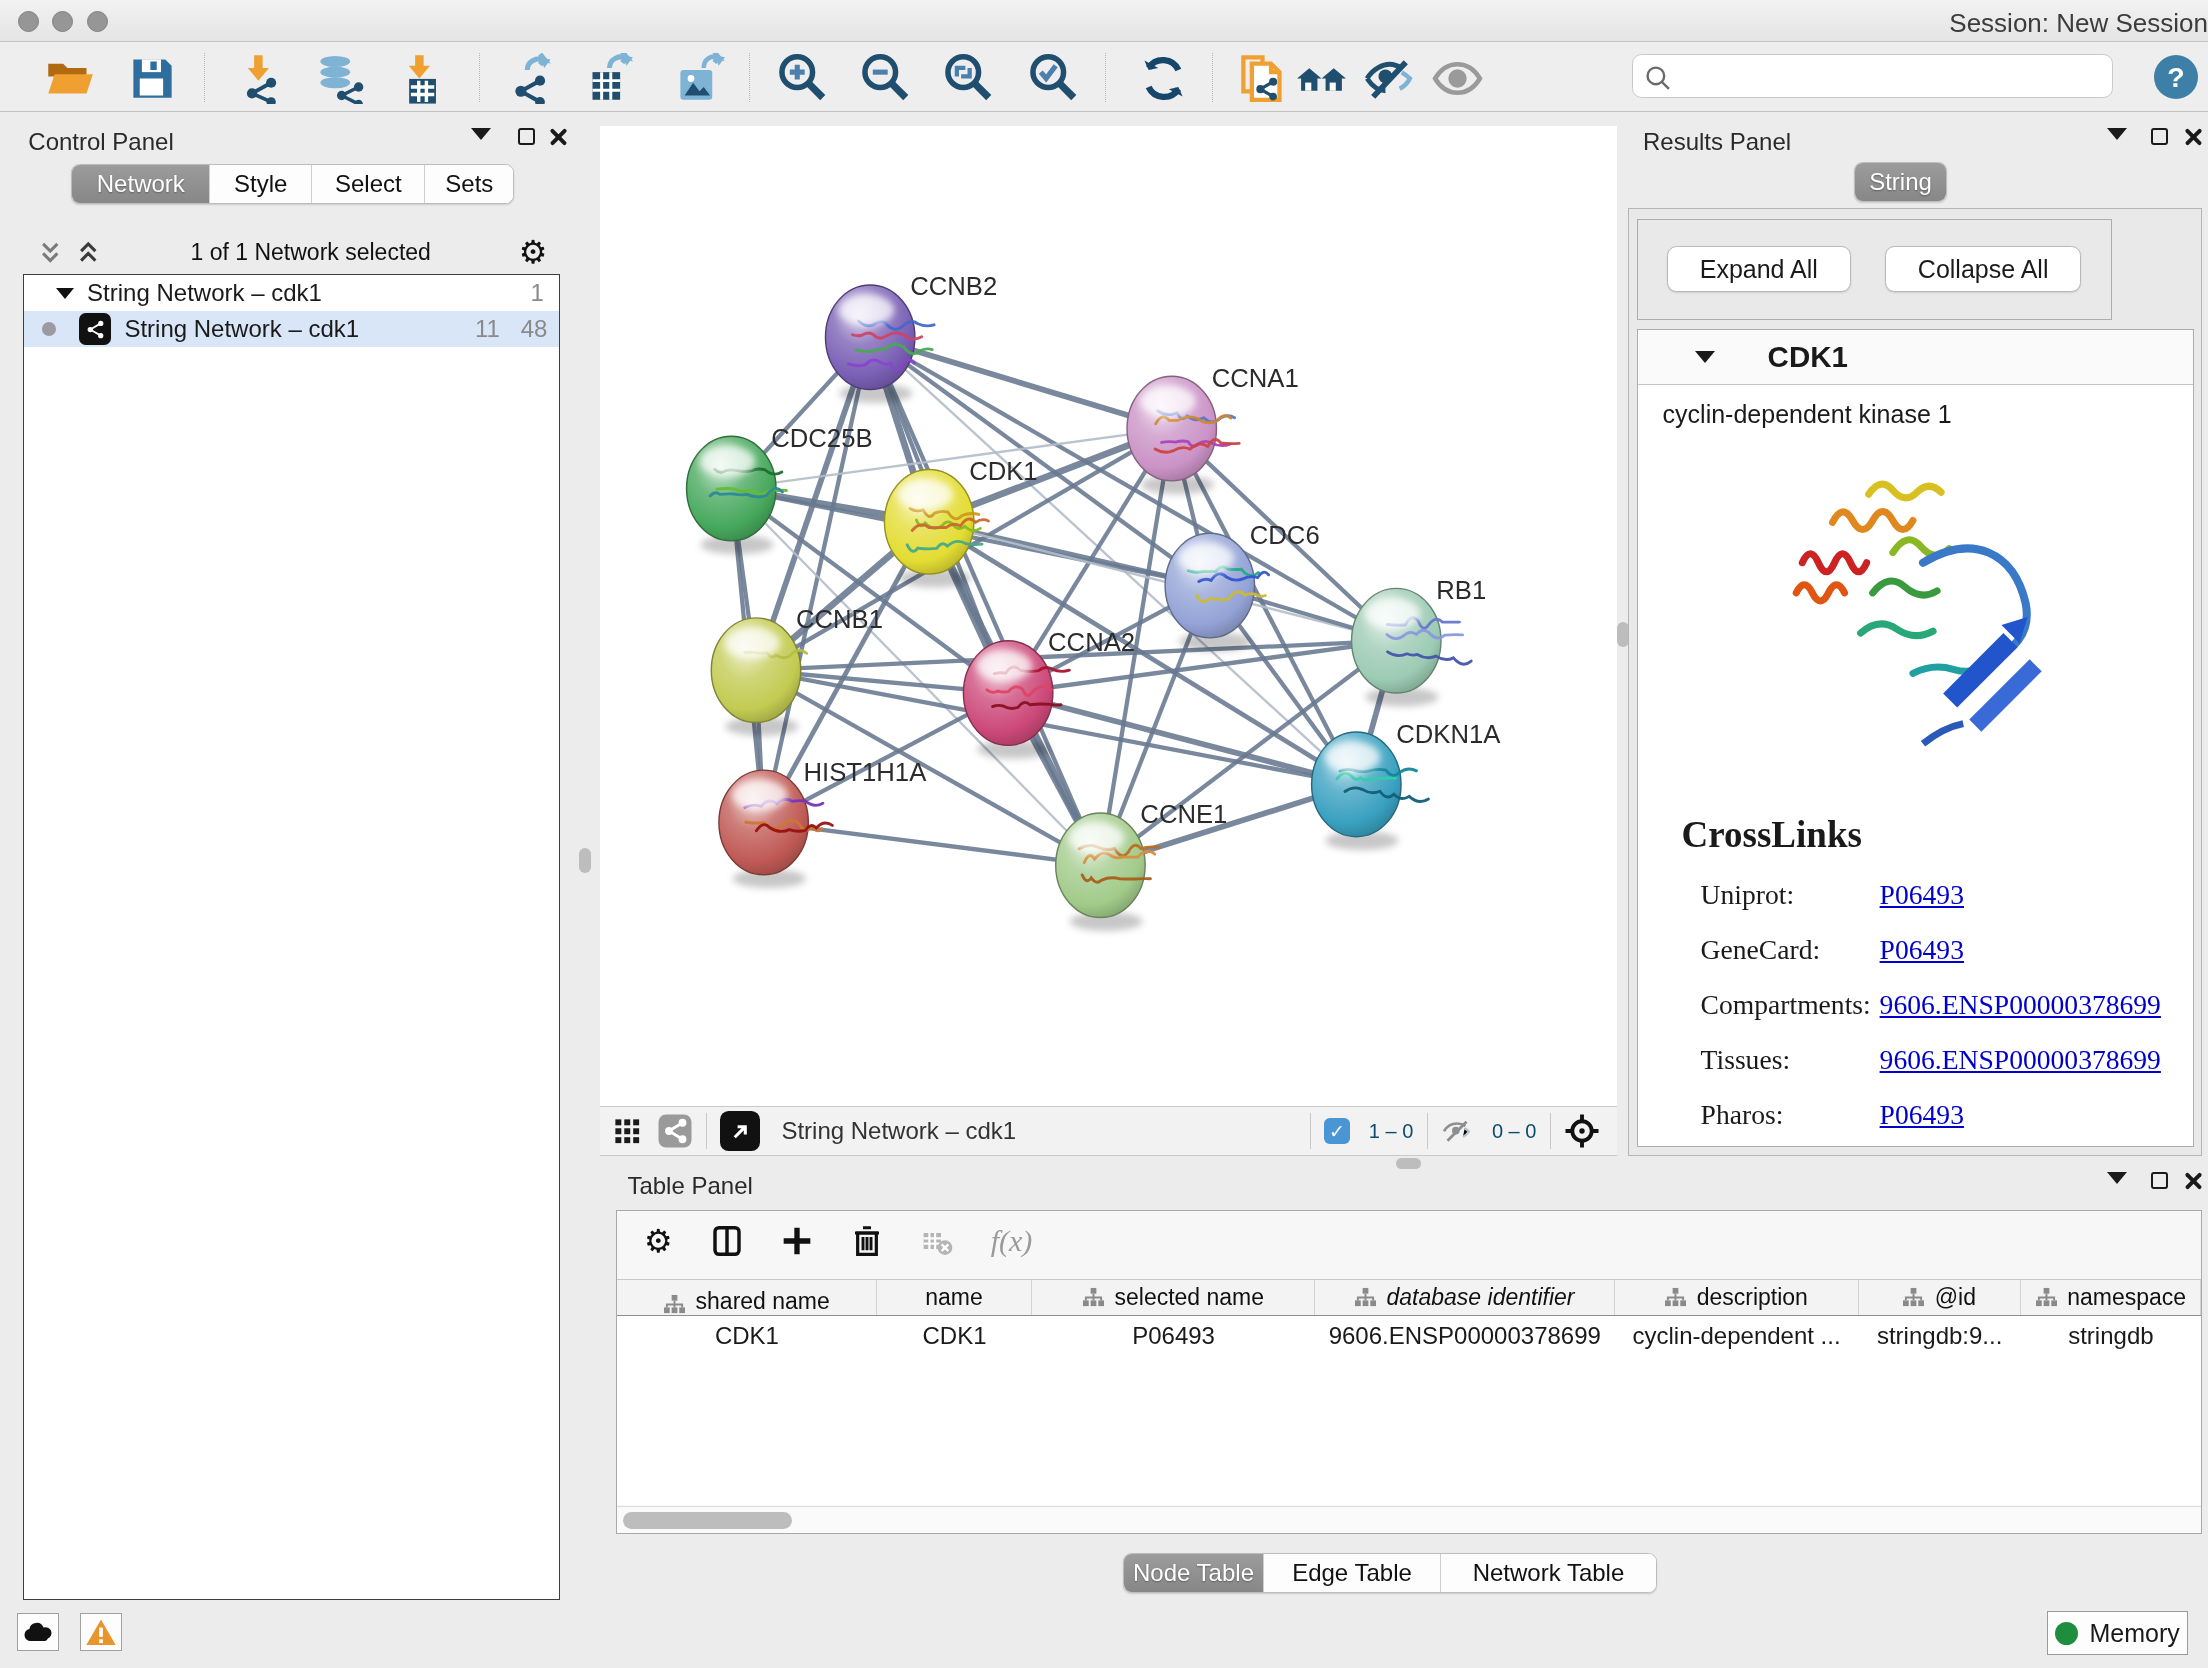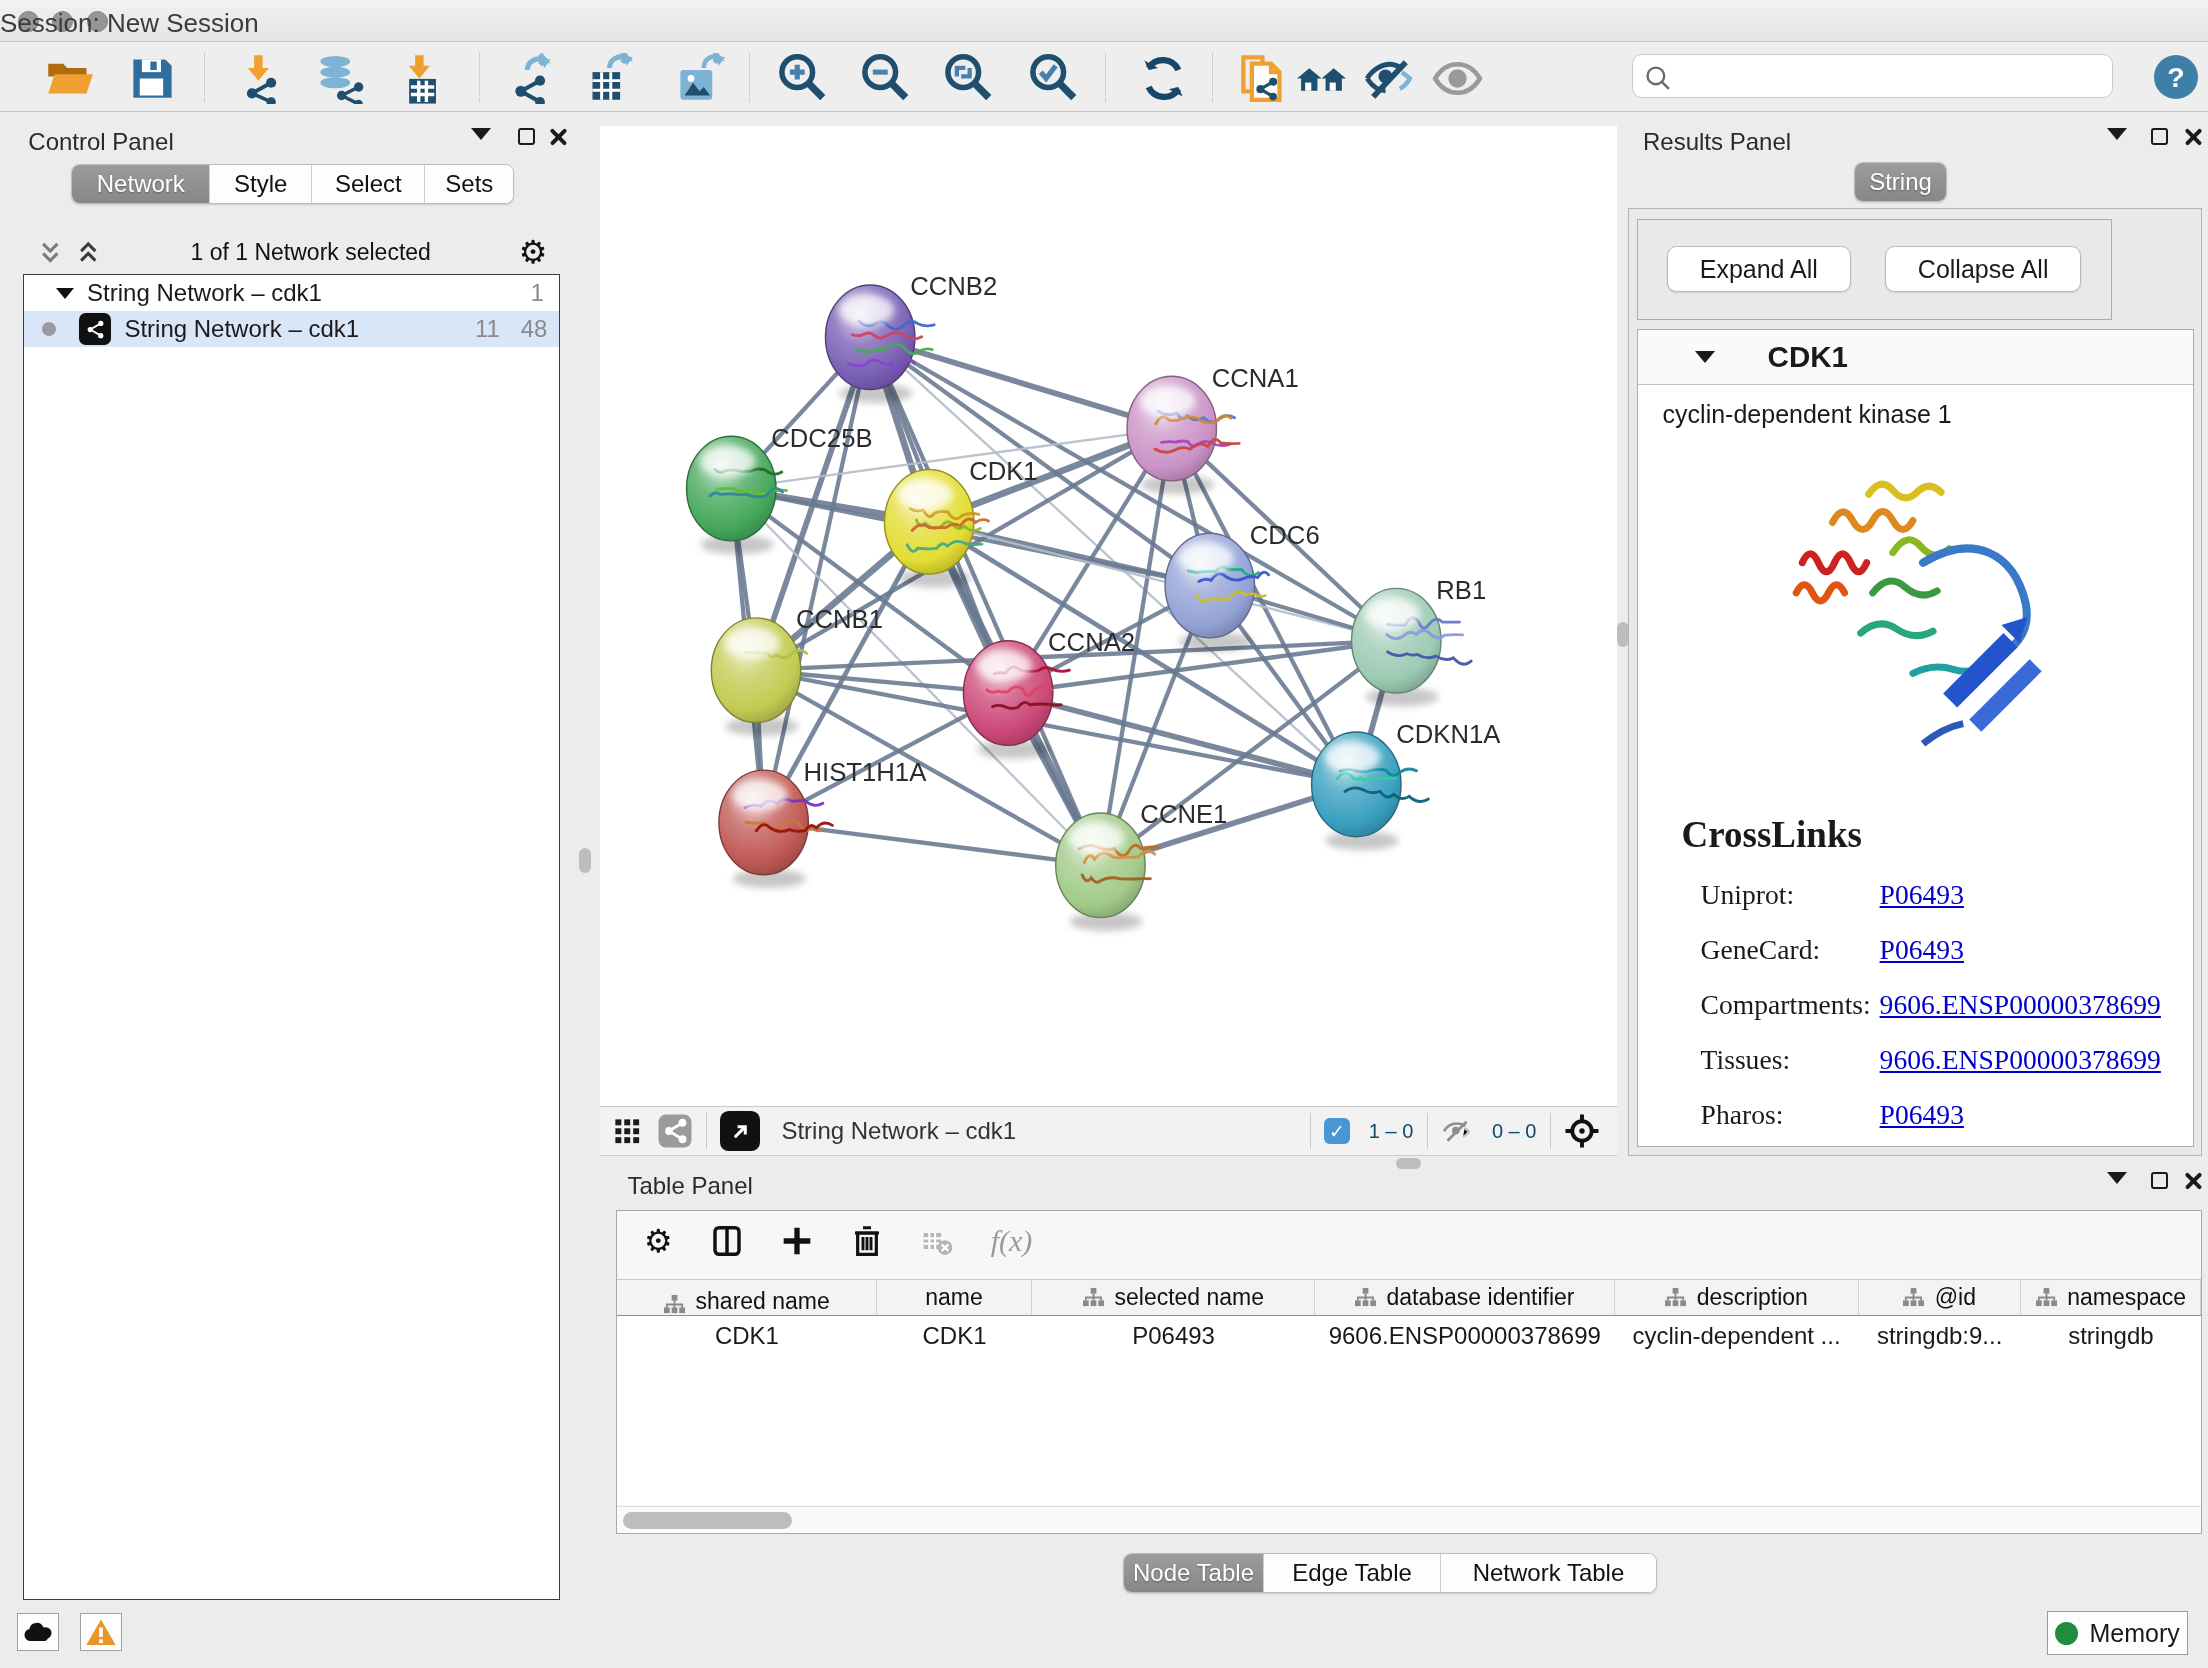--- a/index.html
+++ b/index.html
@@ -4,21 +4,21 @@
 <style>
   * { margin:0; padding:0; box-sizing:border-box; }
   html,body { width:2208px; height:1668px; }
   body { position:relative; background:#ececec; font-family:"Liberation Sans","DejaVu Sans",sans-serif; color:#1a1a1a; overflow:hidden; }
 
   
   #titlebar { position:absolute; left:0; top:0; width:2208px; height:42px;
     background:linear-gradient(#f2f2f2,#e4e4e4); border-bottom:1px solid #c6c6c6; }
   .light { position:absolute; top:10.5px; width:21px; height:21px; border-radius:50%;
     background:#969696; border:1px solid #808080; }
-  #win-title { position:absolute; top:7.6px; width:100%; text-align:left; font-size:26px; color:#3c3c3c; }
+  #win-title { position:absolute; top:7.6px; width:100%; text-align:right; font-size:26px; color:#3c3c3c; }
 
   
   #toolbar { position:absolute; left:0; top:43px; width:2208px; height:69px;
     background:#eeeeee; border-bottom:1px solid #c2c2c2; }
   .tbtn { position:absolute; top:7.6px; width:55px; height:55px; display:flex; align-items:center; justify-content:center; }
   .tsep { position:absolute; top:9.5px; width:0; height:49px; border-left:1.9px dotted #b5b5b5; }
   #search-box { position:absolute; left:1632px; top:11.4px; width:481px; height:44px; background:#fff;
     border:1px solid #c9c9c9; border-radius:9.5px; }
   #search-box input { position:absolute; left:49px; top:3.8px; width:418px; height:34px; border:none; outline:none;
     font-size:23px; background:transparent; }
@@ -736,21 +736,21 @@
           <div class="th" style="width: 284px;">
             <svg width="23" height="21" viewBox="0 0 24 22" fill="#8a8a8a">
               <rect x="9" y="1" width="6" height="6"></rect>
               <rect x="1" y="14" width="6" height="6"></rect>
               <rect x="9" y="14" width="6" height="6"></rect>
               <rect x="17" y="14" width="6" height="6"></rect>
               <path d="M12 7v4M4 14v-3h16v3M12 11v3" stroke="#8a8a8a" stroke-width="2" fill="none"></path>
             </svg>
             <span>selected name</span>
           </div>
-          <div class="th" style="width: 301px;">
+          <div class="th" style="width: 301px; font-style: italic;">
             <svg width="23" height="21" viewBox="0 0 24 22" fill="#8a8a8a">
               <rect x="9" y="1" width="6" height="6"></rect>
               <rect x="1" y="14" width="6" height="6"></rect>
               <rect x="9" y="14" width="6" height="6"></rect>
               <rect x="17" y="14" width="6" height="6"></rect>
               <path d="M12 7v4M4 14v-3h16v3M12 11v3" stroke="#8a8a8a" stroke-width="2" fill="none"></path>
             </svg>
             <span>database identifier</span>
           </div>
           <div class="th" style="width: 245px;">

